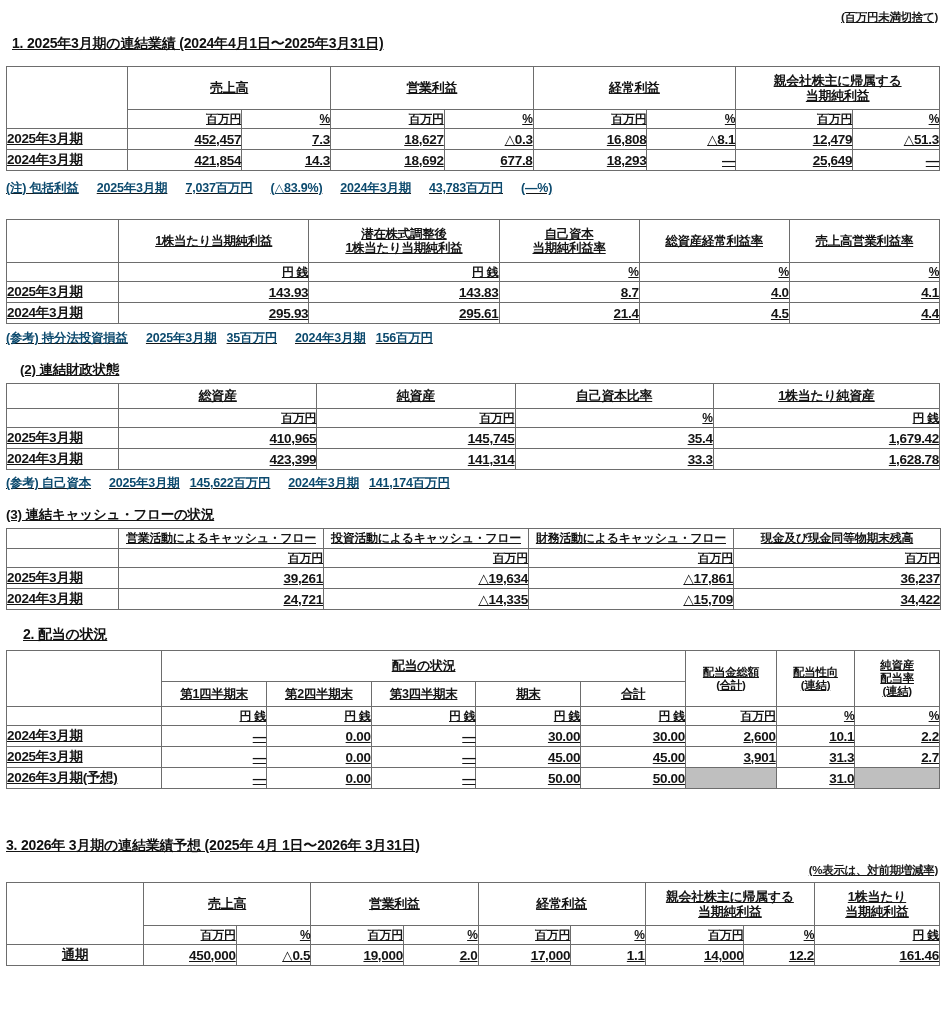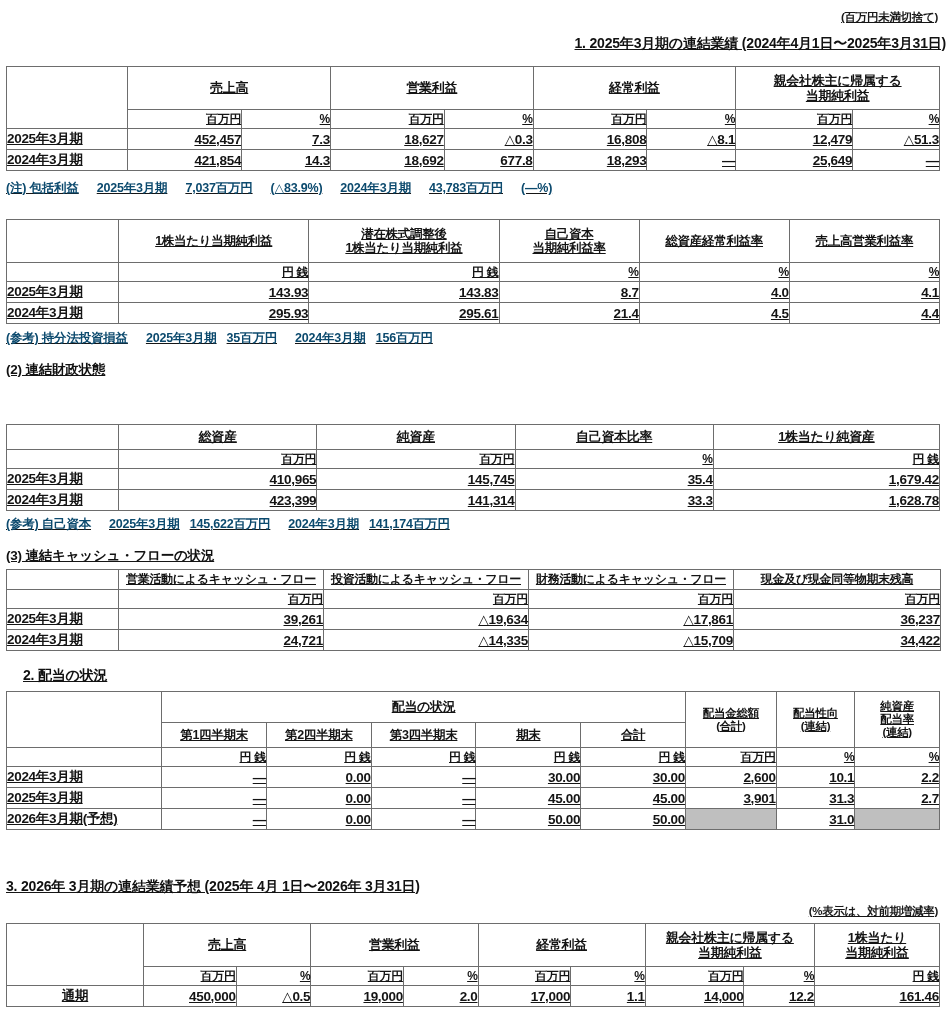--- a/index.html
+++ b/index.html
@@ -125,21 +125,21 @@
 </head>
 <body>
 
 <div class="page">
 
   <div style="height:10px"></div>
   <div class="note-right" style="padding-right:8px;">(百万円未満切捨て)</div>
 
   <div style="height:10px"></div>
 
-  <div class="sec-head" style="padding-left:12px;text-align:right;">1. 2025年3月期の連結業績 (2024年4月1日〜2025年3月31日)</div>
+  <div class="sec-head" style="padding-left:12px;">1. 2025年3月期の連結業績 (2024年4月1日〜2025年3月31日)</div>
 
   <div style="height:9px"></div>
 
 
   <div style="height:4px"></div>
 
   <div style="padding:0 6px;">
   <table class="fin">
     <colgroup>
       <col style="width:112px">
@@ -261,25 +261,25 @@
   </div>
 
   <div style="height:6px"></div>
 
   <div class="inline-note" style="padding-left:6px;">
     <span>(参考) 持分法投資損益</span><span class="gap2"></span><span>2025年3月期</span><span class="gap1"></span><span>35百万円</span><span class="gap2"></span><span>2024年3月期</span><span class="gap1"></span><span>156百万円</span>
   </div>
 
   <div style="height:14px"></div>
 
-  <div class="sub-head" style="padding-left:6px;">(2) 連結財政状態</div>
+  <div class="sub-head" style="padding-left:20px;">(2) 連結財政状態</div>
 
   <div style="height:4px"></div>
 
-  <div style="padding:0 6px;margin-top:41px;">
+  <div style="padding:0 6px;">
   <table class="fin">
     <colgroup>
       <col style="width:112px">
       <col style="width:198px">
       <col style="width:198px">
       <col style="width:198px">
       <col style="width:226px">
     </colgroup>
     <tbody>
           <tr>

